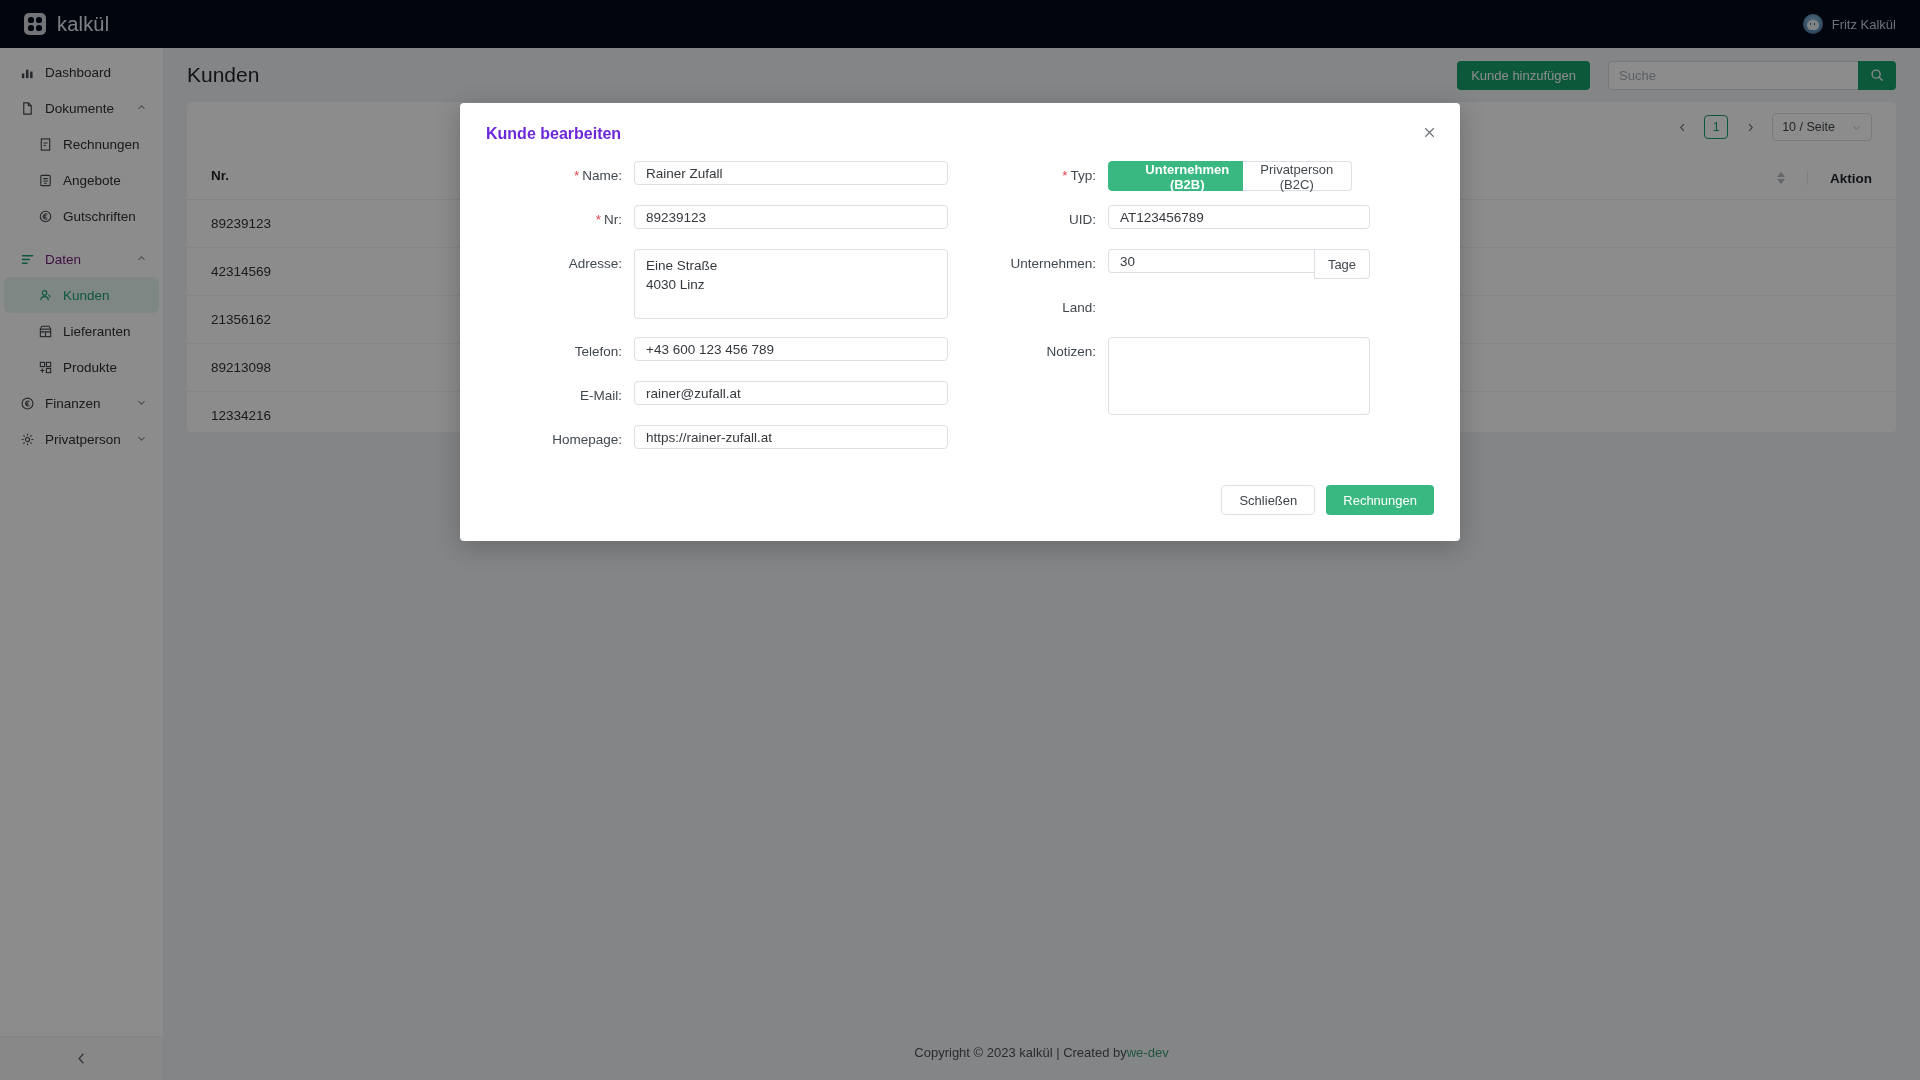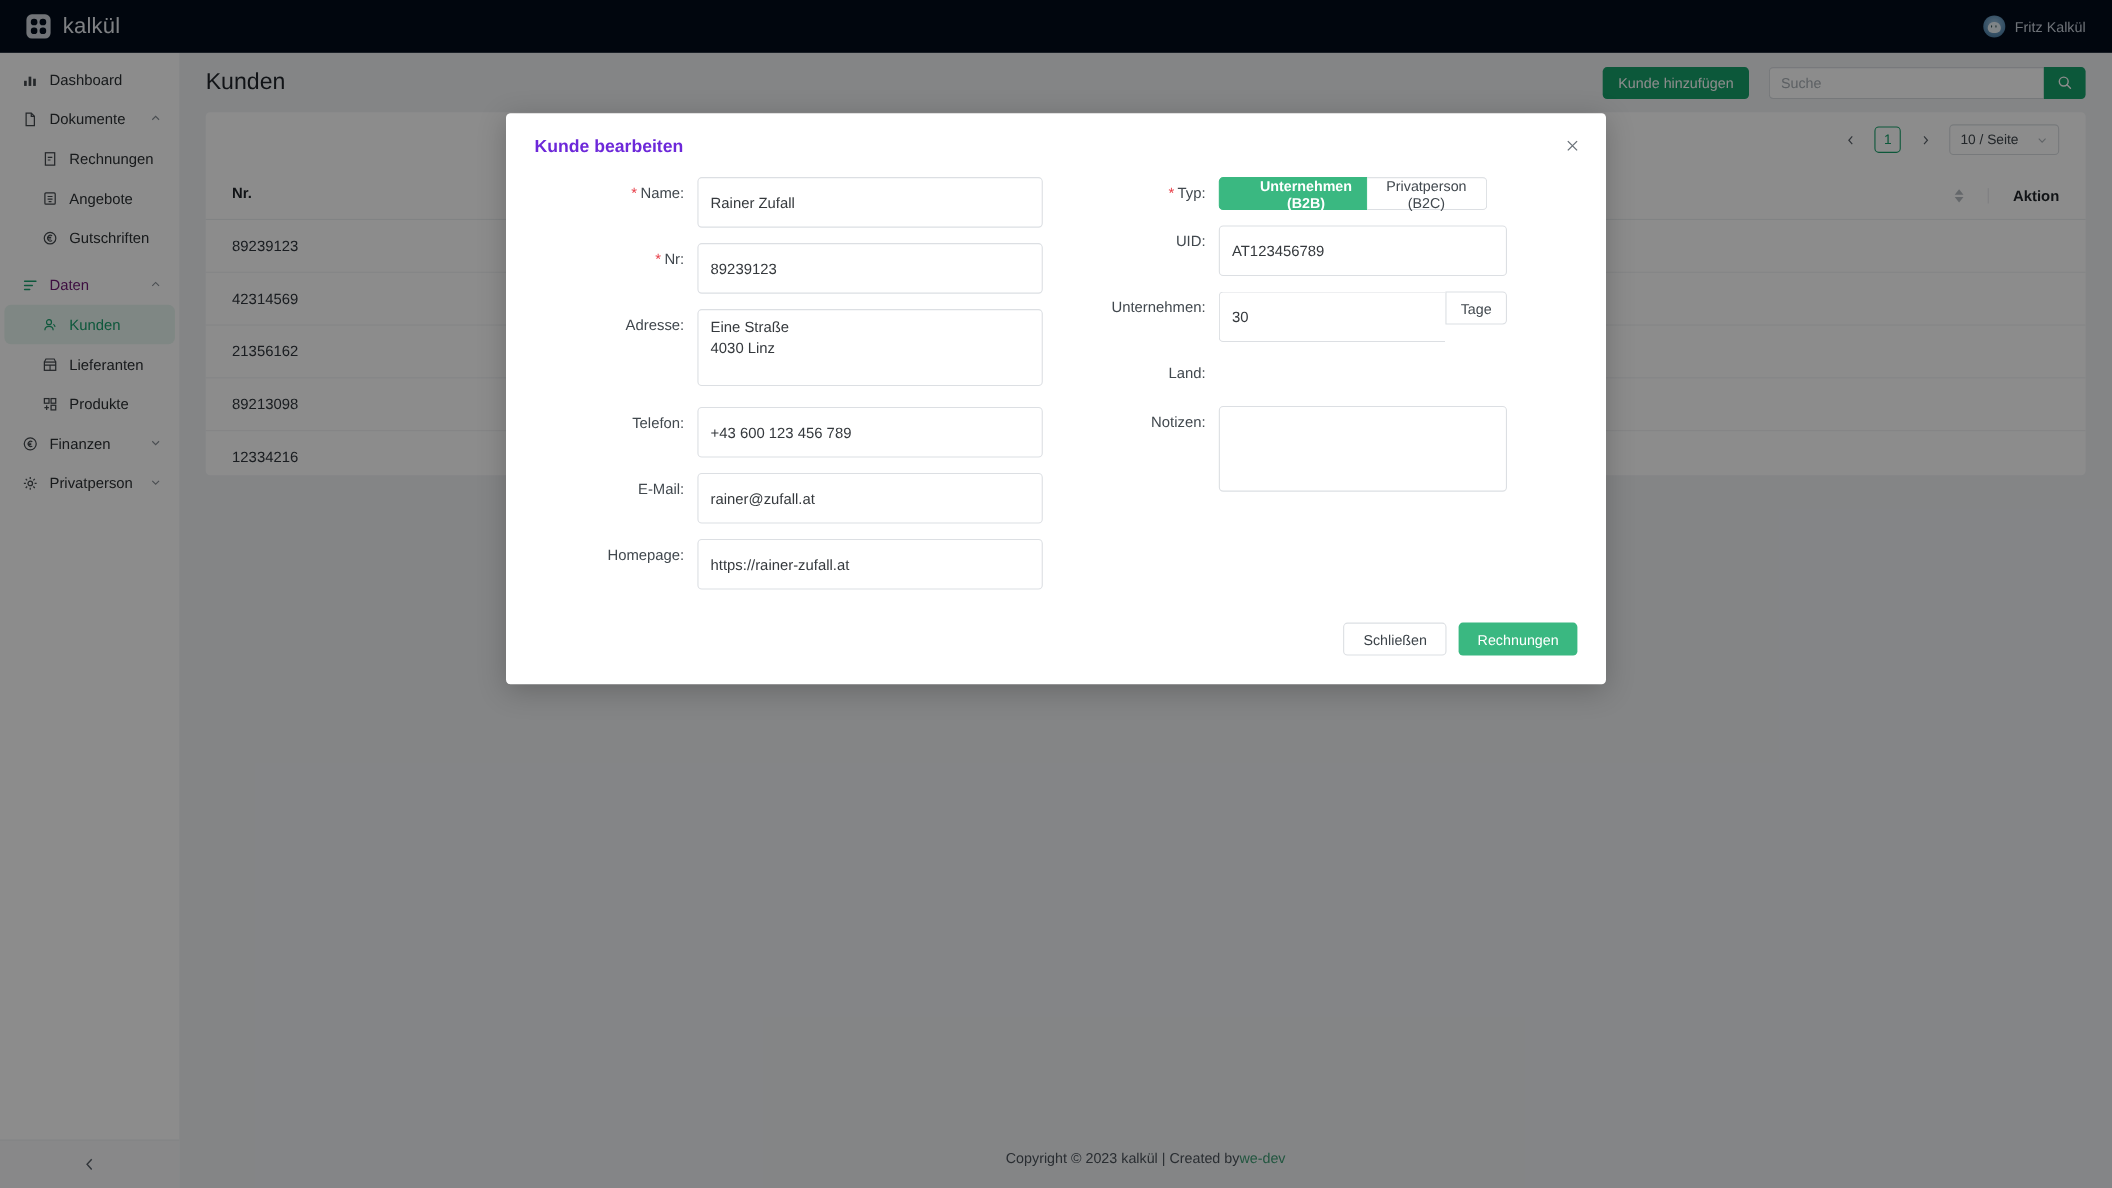--- a/index.html
+++ b/index.html
@@ -163,21 +163,21 @@
   .form-grid { display: flex; gap: 0px; margin-top: 18px; }
   .form-col { width: 50%; }
   .frow { display: flex; align-items: flex-start; margin-bottom: 14px; }
   .flabel {
     width: 148px; flex: 0 0 148px; text-align: right; padding-right: 12px;
     font-size: 13.5px; color: #41484e; line-height: 30px;
   }
   .req { color: #e8404a; margin-right: 3px; }
   .fctl { flex: 1; }
   .inp {
-    width: 314px; height: 46px; border: 1px solid #dcdfe3; border-radius: 4px;
+    width: 314px; height: 24px; border: 1px solid #dcdfe3; border-radius: 4px;
     padding: 0 11px; font-size: 13.5px; color: #35393d; outline: none;
     font-family: inherit; background: #fff;
   }
   textarea.inp { height: 70px; padding-top: 6px; resize: none; line-height: 19px; }
   textarea.notes { height: 78px; }
   .seg { display: flex; height: 30px; width: 244px; }
   .seg button {
     flex: 1; font-size: 13px; border: 1px solid #dcdfe3; cursor: pointer;
     font-family: inherit; background: #fff; color: #41484e;
   }

